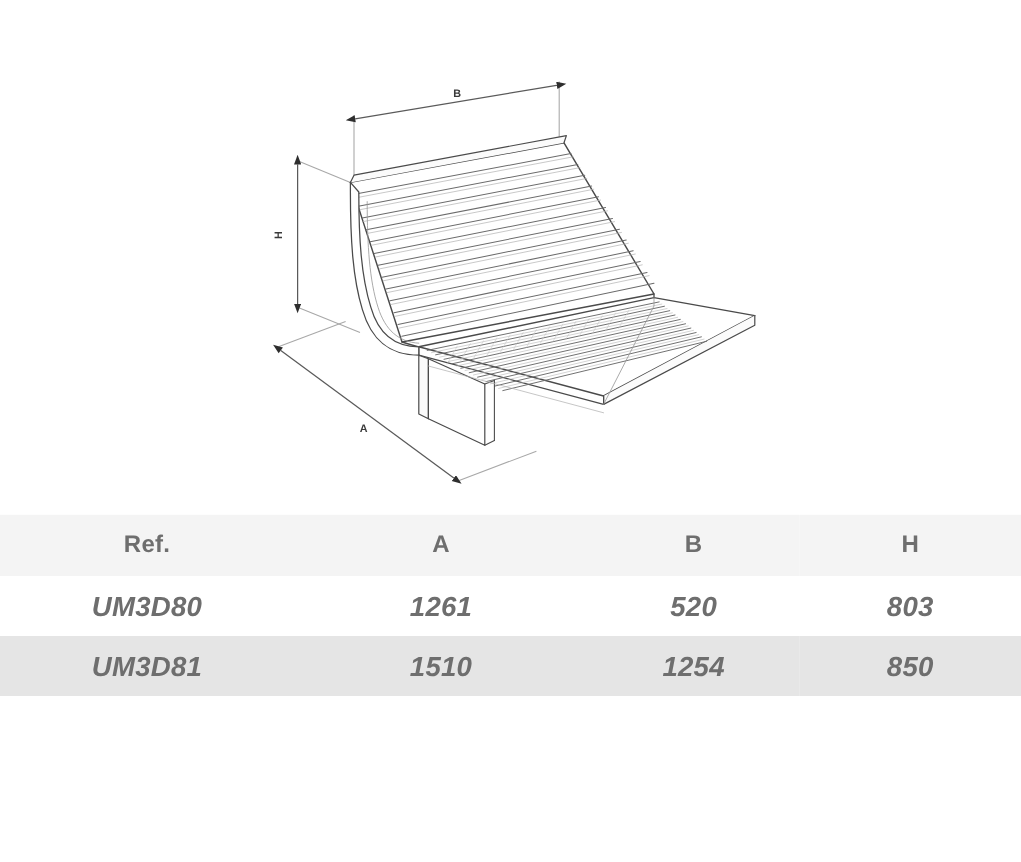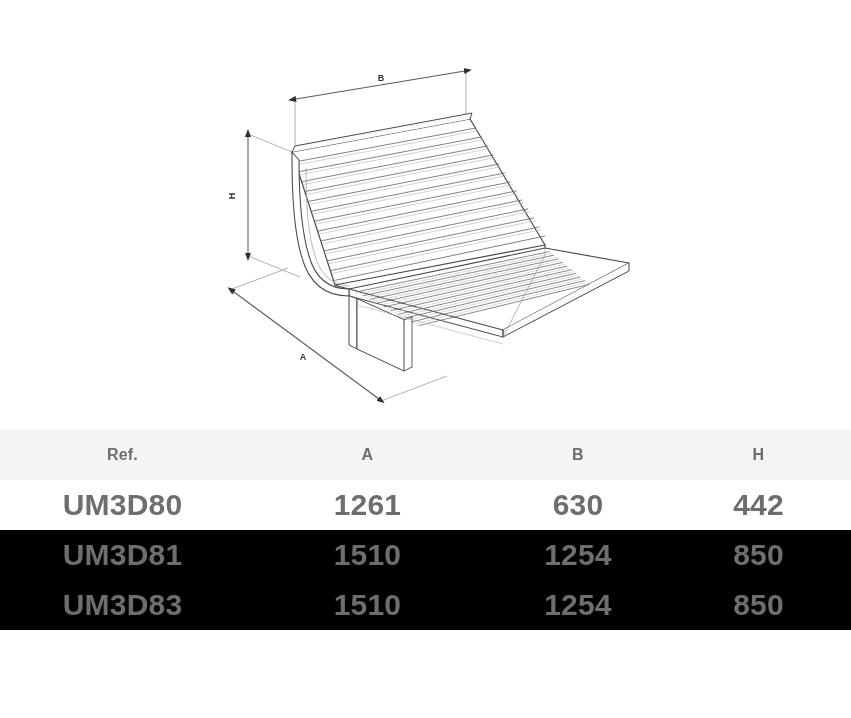--- a/index.html
+++ b/index.html
@@ -51,31 +51,32 @@
   #spec-table th,
   #spec-table td {
     text-align: center;
     color: #6e6e6e;
     font-family: "Liberation Sans", sans-serif;
     font-weight: 700;
     border: none;
   }
   #spec-table thead th {
     height: 51px;
-    font-size: 16px;
+    font-size: 20px;
     letter-spacing: 0.2px;
   }
   #spec-table thead tr { background: #f4f4f4; }
   #spec-table tbody td {
     height: 50px;
-    font-size: 30px;
+    font-size: 23px;
     letter-spacing: 0.2px;
+    font-style: italic;
   }
   #spec-table tbody tr.odd  { background: #ffffff; }
-  #spec-table tbody tr.even { background: #000000; }
+  #spec-table tbody tr.even { background: #e5e5e5; }
 </style>
 </head>
 <body>
 
 <div id="page">
 
   <div id="drawing-area">
     <svg id="drawing-svg" viewBox="0 0 851 428" xmlns="http://www.w3.org/2000/svg">
 
       <defs>
@@ -239,31 +240,25 @@
         <th>Ref.</th>
         <th>A</th>
         <th>B</th>
         <th>H</th>
       </tr>
     </thead>
     <tbody>
       <tr class="odd">
         <td>UM3D80</td>
         <td>1261</td>
-        <td>630</td>
-        <td>442</td>
+        <td>520</td>
+        <td>803</td>
       </tr>
       <tr class="even">
         <td>UM3D81</td>
         <td>1510</td>
         <td>1254</td>
         <td>850</td>
       </tr>
-      <tr class="even">
-        <td>UM3D83</td>
-        <td>1510</td>
-        <td>1254</td>
-        <td>850</td>
-      </tr>
     </tbody>
   </table>
 
 </div>
 
 </body></html>

